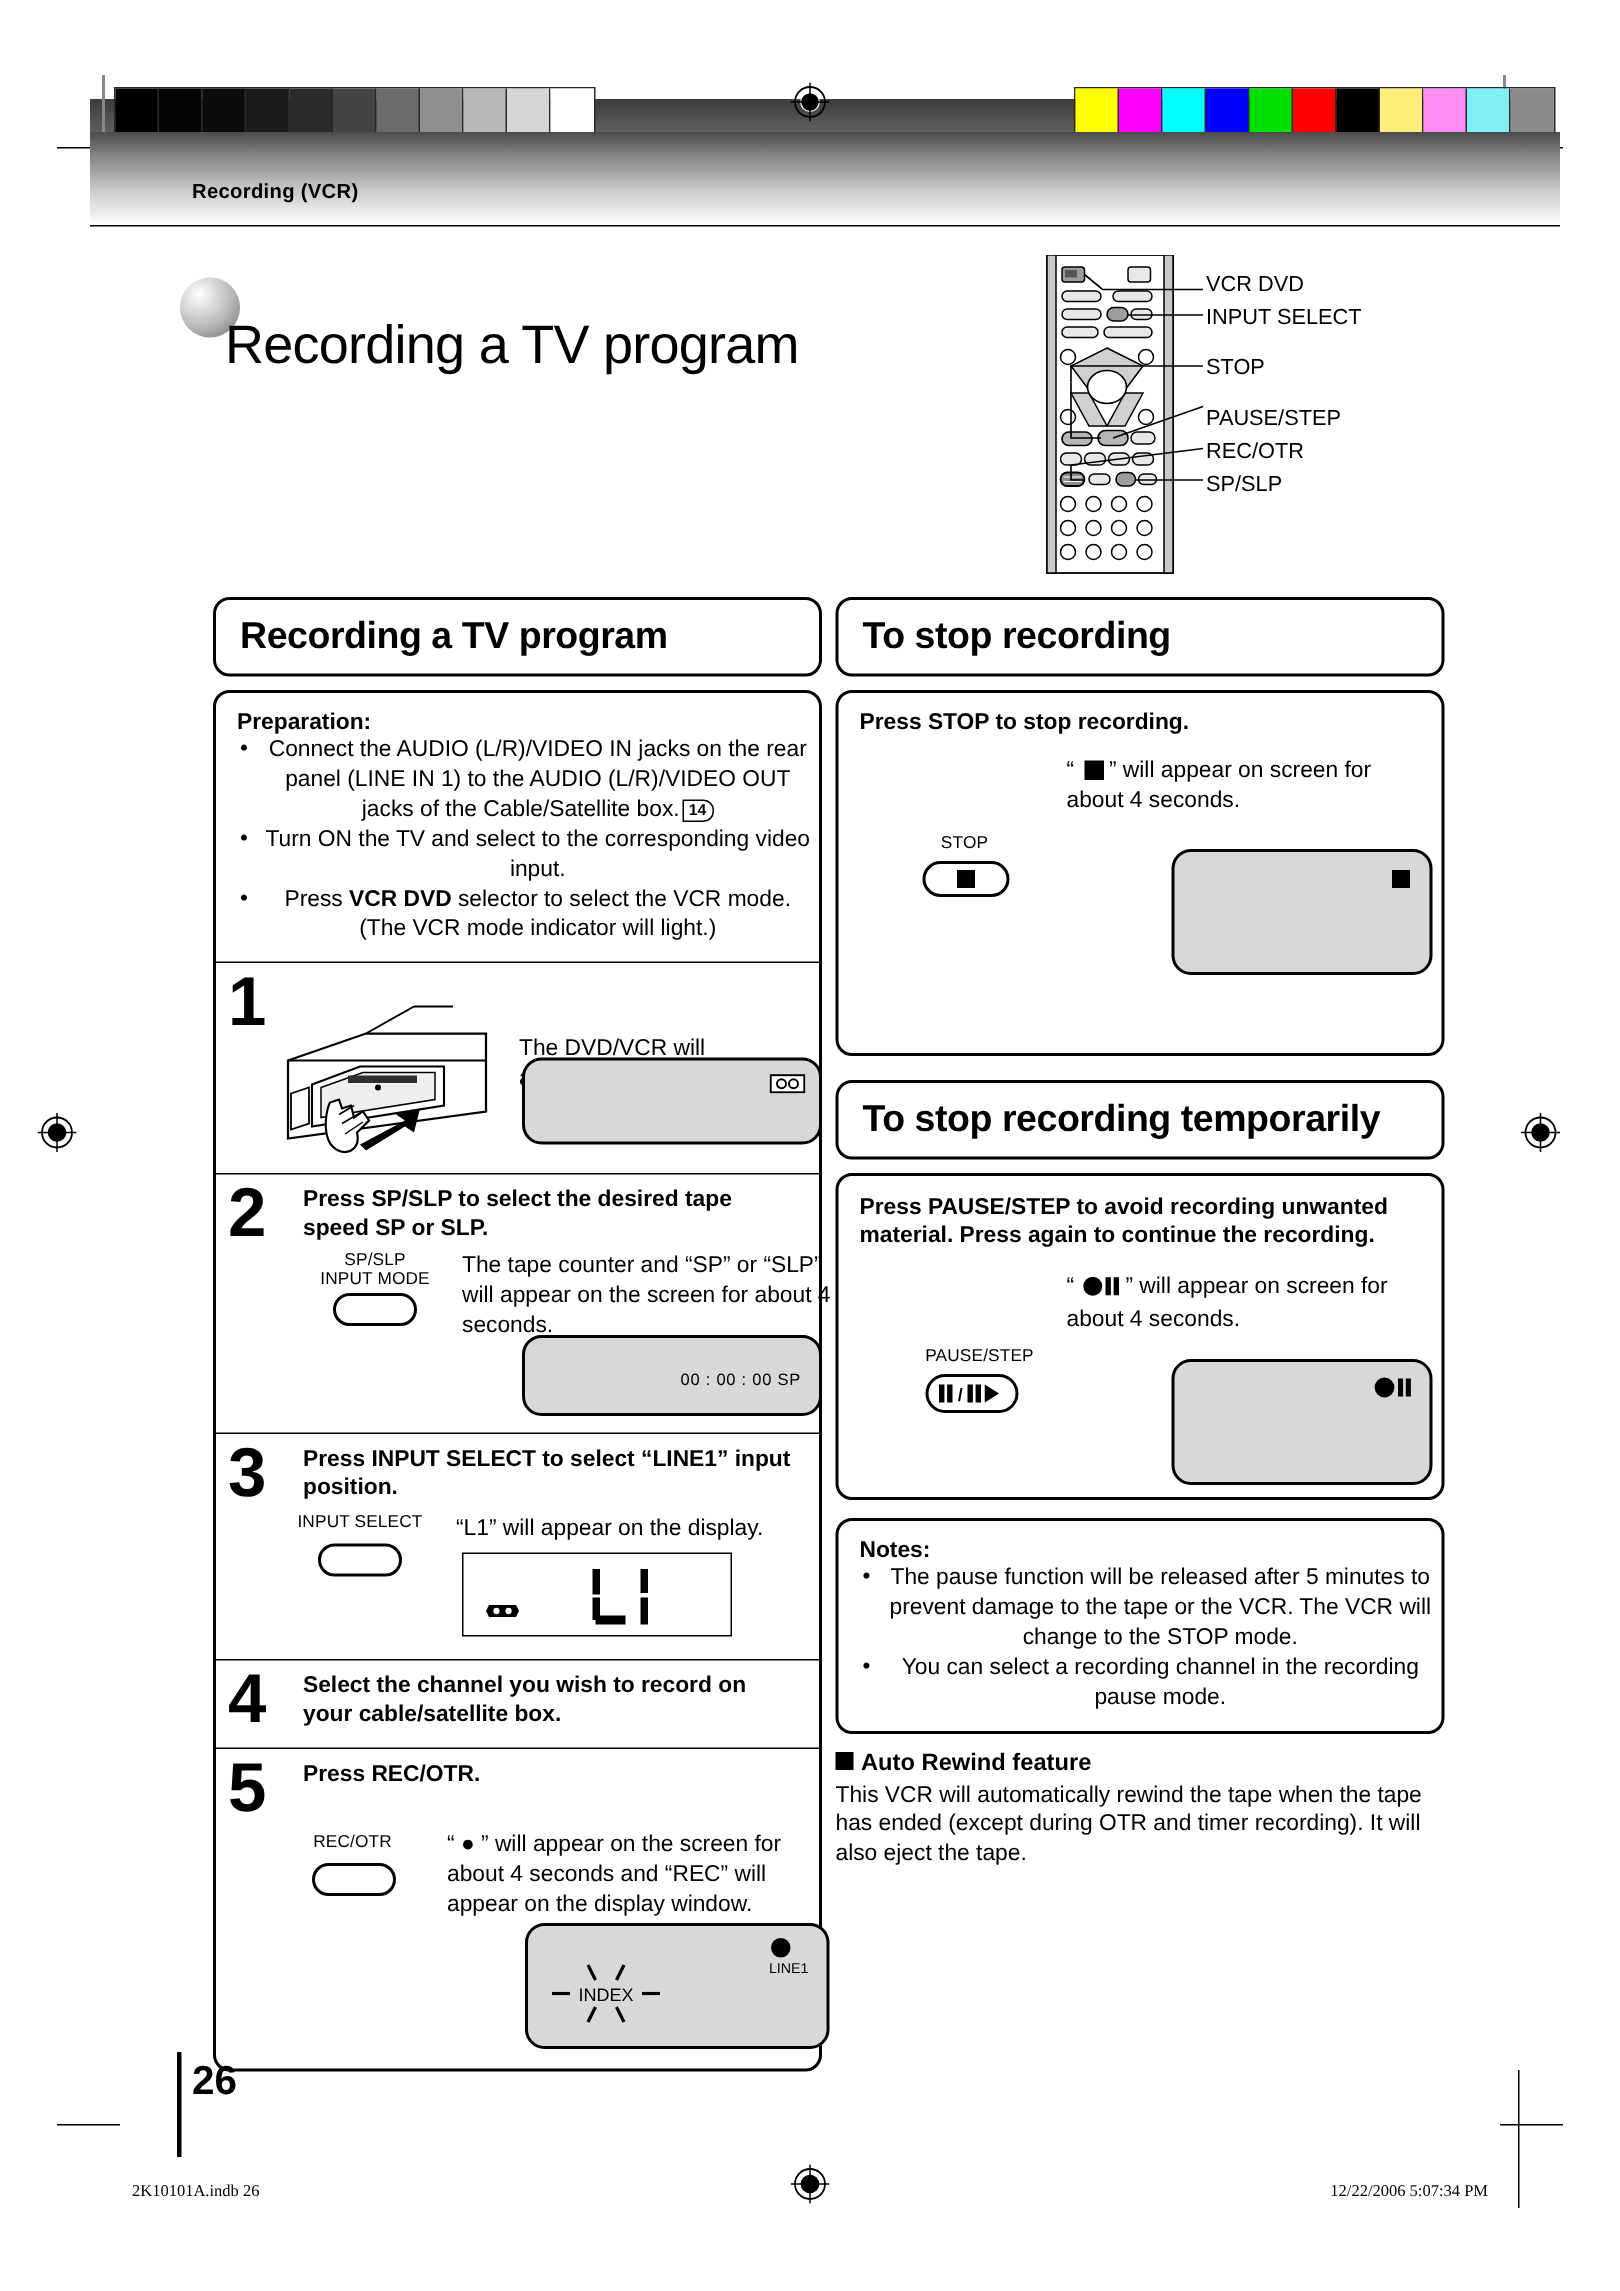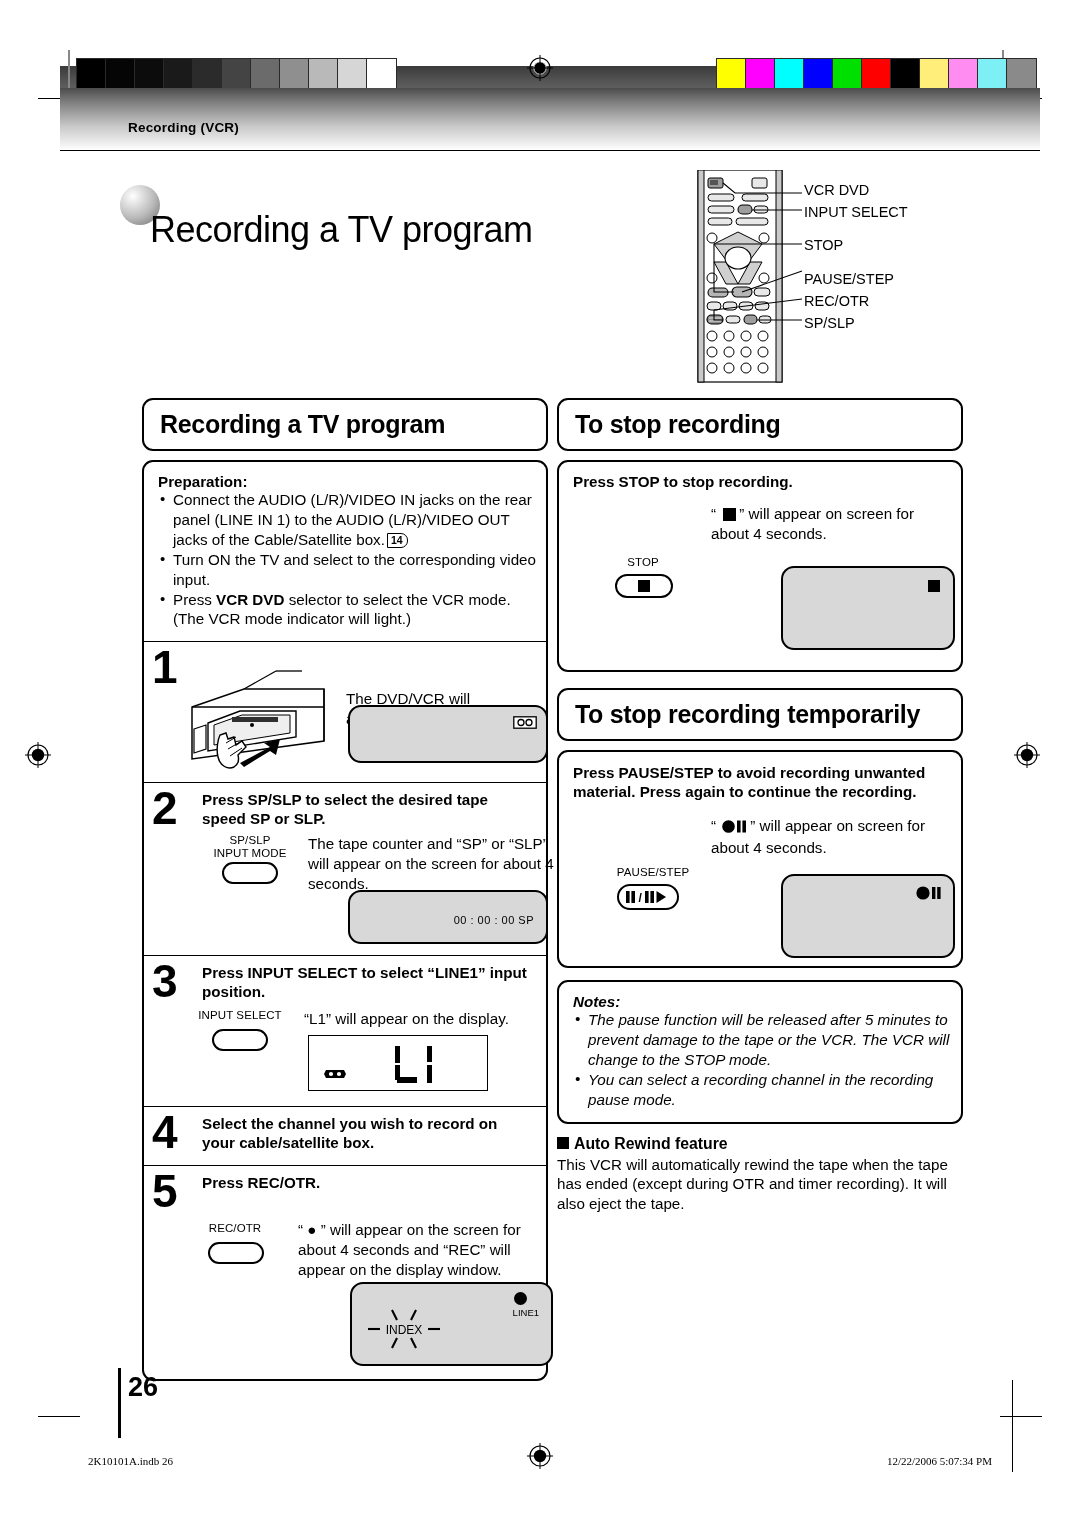--- a/index.html
+++ b/index.html
@@ -72,21 +72,21 @@
   .secbox {
     border:2.2px solid #000; border-radius:11px; background:#fff;
     padding:0; position:relative;
   }
   .pad { padding:11px 2px 12px 14px; }
   .bodytext { font-size:15.2px; line-height:1.31; }
   .b { font-weight:bold; }
   .lbl { font-weight:bold; font-size:15.2px; }
 
   ul.bul { margin:0; padding:0; list-style:none; }
-  ul.bul li { position:relative; padding-left:15px; font-size:15.2px; line-height:1.31; }
+  ul.bul li { position:relative; padding-left:15px; font-size:15.2px; line-height:1.31;text-align:center; }
   ul.bul li:before {
     content:"\2022"; position:absolute; left:2px; top:-1px; font-size:15px;
   }
 
   .pageref {
     display:inline-block; font-size:10.5px; font-weight:bold; border:1.3px solid #000;
     border-radius:0 7px 7px 0; padding:0px 4px 0px 3px; line-height:1.22;
     vertical-align:1px; margin-left:2px;
   }
 
@@ -407,21 +407,21 @@
           </div>
         </div>
       </div>
 
     </div>
   </div>
 
   <div id="colR" class="col">
 
     <div class="sectitle">To stop recording</div>
-    <div class="secbox pad" style="height:212px;position:relative;">
+    <div class="secbox pad" style="height:244px;position:relative;">
       <div class="lbl">Press STOP to stop recording.</div>
       <div class="bodytext" style="position:absolute;left:152px;top:42px;width:244px;">
         <span>“</span>
         <span style="display:inline-block;width:13px;height:13px;background:#000;vertical-align:-2px;margin:0 3px;"></span><span>” will appear on screen for about 4 seconds.</span>
       </div>
       <div class="btnlabel" style="position:absolute;left:44px;top:94px;width:80px;">STOP</div>
       <div class="oval" style="position:absolute;left:56px;top:112px;width:58px;height:24px;">
         <span style="width:12px;height:12px;background:#000;display:block;"></span>
       </div>
       <div class="tvscreen" style="position:absolute;left:222px;top:104px;width:174px;height:84px;">
@@ -457,21 +457,21 @@
         <span style="position:absolute;right:10px;top:10px;">
           <svg width="27" height="14" viewBox="0 0 27 14">
               <circle cx="7" cy="7" r="6.6" fill="#000"></circle>
               <rect x="16" y="1" width="3.4" height="12" fill="#000"></rect>
               <rect x="21.2" y="1" width="3.4" height="12" fill="#000"></rect>
             </svg>
         </span>
       </div>
     </div>
 
-    <div class="secbox pad" style="margin-top:12px;font-style:italic;">
+    <div class="secbox pad" style="margin-top:12px;">
       <div class="notetitle">Notes:</div>
       <ul class="bul">
         <li>The pause function will be released after 5 minutes to prevent damage to the tape or the VCR. The VCR will change to the STOP mode.</li>
         <li>You can select a recording channel in the recording pause mode.</li>
       </ul>
     </div>
 
     <div style="margin-top:11px;">
       <div class="sqhead"><span class="sq"></span><span>Auto Rewind feature</span></div>
       <div class="bodytext" style="margin-top:2px;">This VCR will automatically rewind the tape when the tape has ended (except during OTR and timer recording). It will also eject the tape.</div>

